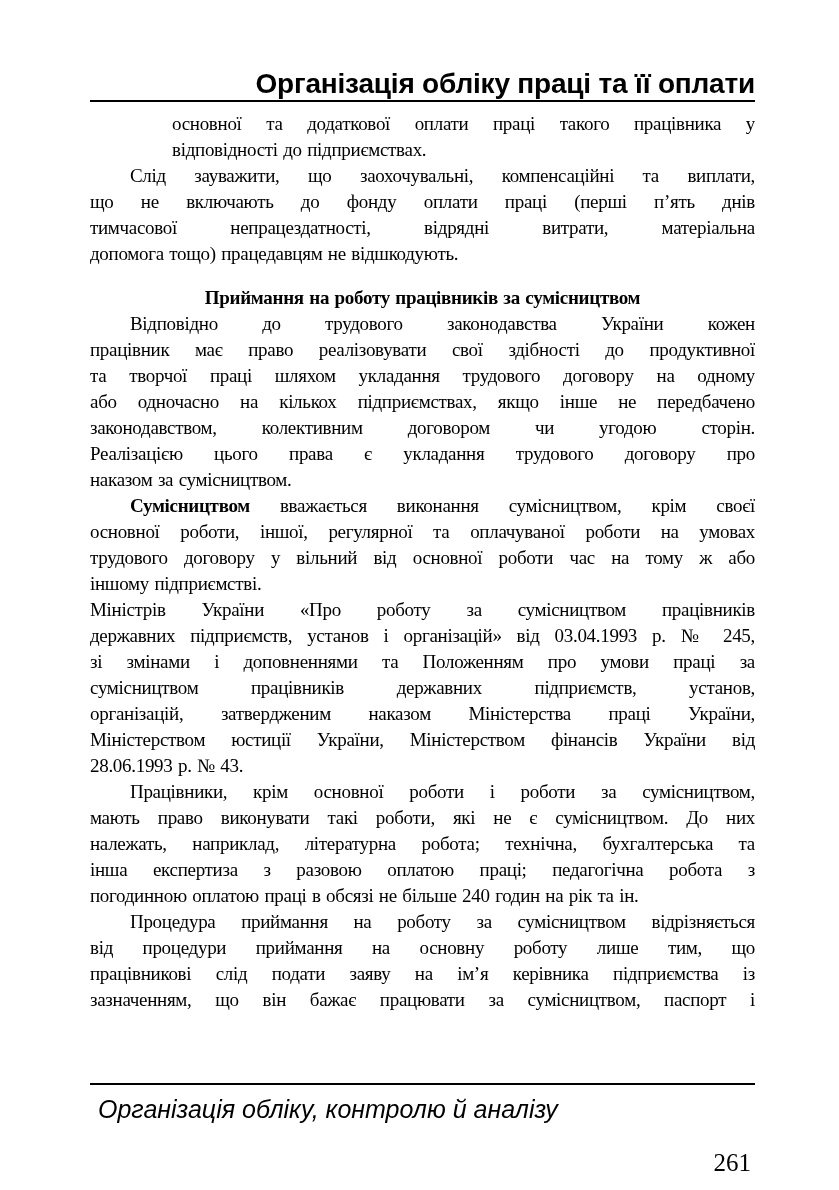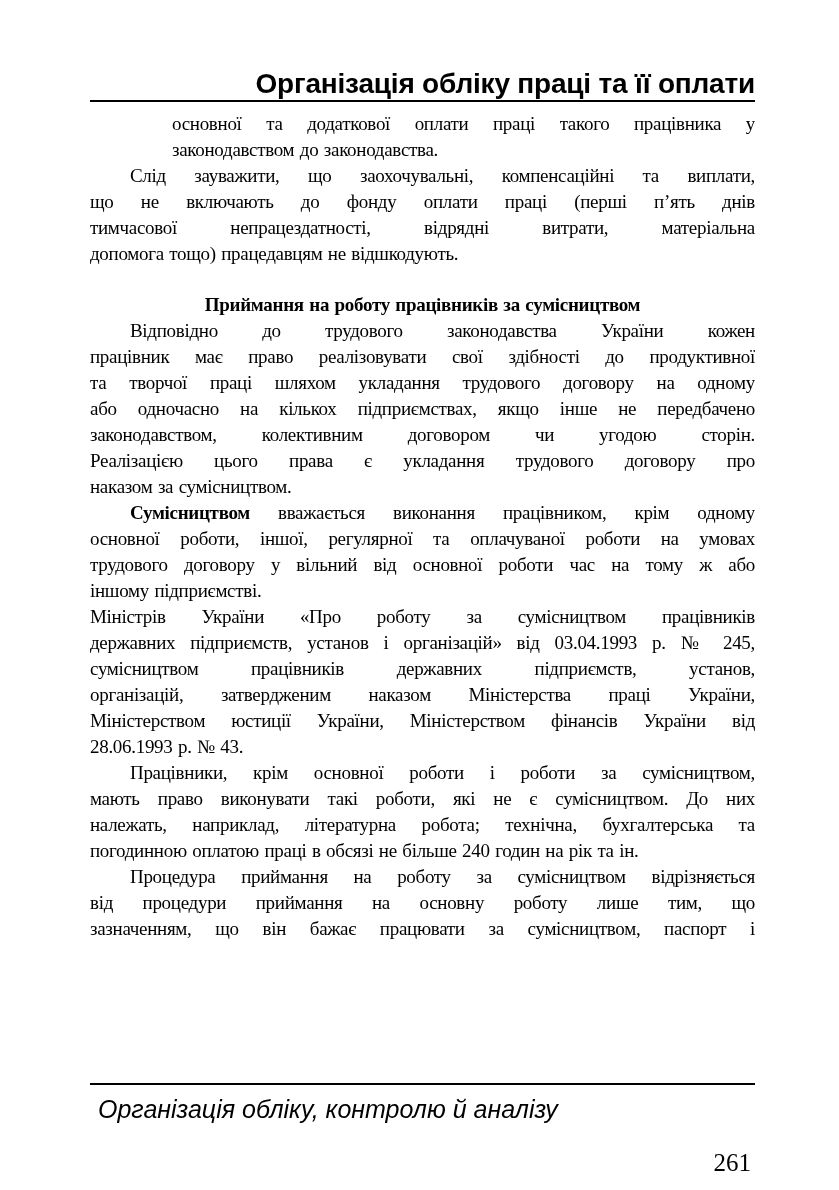--- a/index.html
+++ b/index.html
@@ -35,21 +35,21 @@
     padding-top: 9px;
     font-size: 19px;
     line-height: 26px;
     letter-spacing: -0.3px;
     word-spacing: 1px;
     font-family: Liberation Serif, serif;
   }
   .block { margin: 0; }
   .block.continuation { padding-left: 82px; }
   .block.heading {
-    margin-top: 25px;
+    margin-top: 18px;
     text-align: center;
     font-weight: bold;
   }
   .line {
     height: 26px;
     overflow: hidden;
     text-align: justify;
     text-align-last: justify;
   }
   .line.lastline { text-align-last: left; }
@@ -82,63 +82,66 @@
 
 <div class="page">
 
   <div class="header-title">Організація обліку праці та її оплати</div>
 
   <div class="header-rule"></div>
 
   <div class="body-text" id="body-text">
       <div class="block continuation">
         <div class="line"><span>основної та додаткової оплати праці такого працівника у</span></div>
-        <div class="line lastline"><span>законодавством до законодавства.</span></div>
+        <div class="line lastline"><span>відповідності до підприємствах.</span></div>
       </div>
       <div class="block paragraph">
         <div class="line firstline"><span>Слід зауважити, що заохочувальні, компенсаційні та виплати,</span></div>
         <div class="line"><span>що не включають до фонду оплати праці (перші п’ять днів</span></div>
         <div class="line"><span>тимчасової непрацездатності, відрядні витрати, матеріальна</span></div>
         <div class="line lastline"><span>допомога тощо) працедавцям не відшкодують.</span></div>
       </div>
       <div class="block heading">
         <div class="line lastline"><span>Приймання на роботу працівників за сумісництвом</span></div>
       </div>
       <div class="block paragraph">
         <div class="line firstline"><span>Відповідно до трудового законодавства України кожен</span></div>
         <div class="line"><span>працівник має право реалізовувати свої здібності до продуктивної</span></div>
         <div class="line"><span>та творчої праці шляхом укладання трудового договору на одному</span></div>
         <div class="line"><span>або одночасно на кількох підприємствах, якщо інше не передбачено</span></div>
         <div class="line"><span>законодавством, колективним договором чи угодою сторін.</span></div>
         <div class="line"><span>Реалізацією цього права є укладання трудового договору про</span></div>
         <div class="line lastline"><span>наказом за сумісництвом.</span></div>
       </div>
       <div class="block paragraph">
-        <div class="line firstline"><b>Сумісництвом</b><span> вважається виконання працівником, крім одному</span></div>
+        <div class="line firstline"><b>Сумісництвом</b><span> вважається виконання сумісництвом, крім своєї</span></div>
         <div class="line"><span>основної роботи, іншої, регулярної та оплачуваної роботи на умовах</span></div>
         <div class="line"><span>трудового договору у вільний від основної роботи час на тому ж або</span></div>
         <div class="line lastline"><span>іншому підприємстві.</span></div>
       </div>
       <div class="block paragraph">
         <div class="line"><span>Міністрів України «Про роботу за сумісництвом працівників</span></div>
         <div class="line"><span>державних підприємств, установ і організацій» від 03.04.1993 р. № 245,</span></div>
+        <div class="line"><span>зі змінами і доповненнями та Положенням про умови праці за</span></div>
         <div class="line"><span>сумісництвом працівників державних підприємств, установ,</span></div>
         <div class="line"><span>організацій, затвердженим наказом Міністерства праці України,</span></div>
         <div class="line"><span>Міністерством юстиції України, Міністерством фінансів України від</span></div>
         <div class="line lastline"><span>28.06.1993 р. № 43.</span></div>
       </div>
       <div class="block paragraph">
         <div class="line firstline"><span>Працівники, крім основної роботи і роботи за сумісництвом,</span></div>
         <div class="line"><span>мають право виконувати такі роботи, які не є сумісництвом. До них</span></div>
         <div class="line"><span>належать, наприклад, літературна робота; технічна, бухгалтерська та</span></div>
+        <div class="line"><span>інша експертиза з разовою оплатою праці; педагогічна робота з</span></div>
         <div class="line lastline"><span>погодинною оплатою праці в обсязі не більше 240 годин на рік та ін.</span></div>
       </div>
       <div class="block paragraph">
         <div class="line firstline"><span>Процедура приймання на роботу за сумісництвом відрізняється</span></div>
         <div class="line"><span>від процедури приймання на основну роботу лише тим, що</span></div>
+        <div class="line"><span>працівникові слід подати заяву на ім’я керівника підприємства із</span></div>
         <div class="line"><span>зазначенням, що він бажає працювати за сумісництвом, паспорт і</span></div>
       </div>
     </div>
 
   <div class="footer-rule"></div>
 
   <div class="footer-title">Організація обліку, контролю й аналізу</div>
 
   <div class="footer-page">261</div>
 

